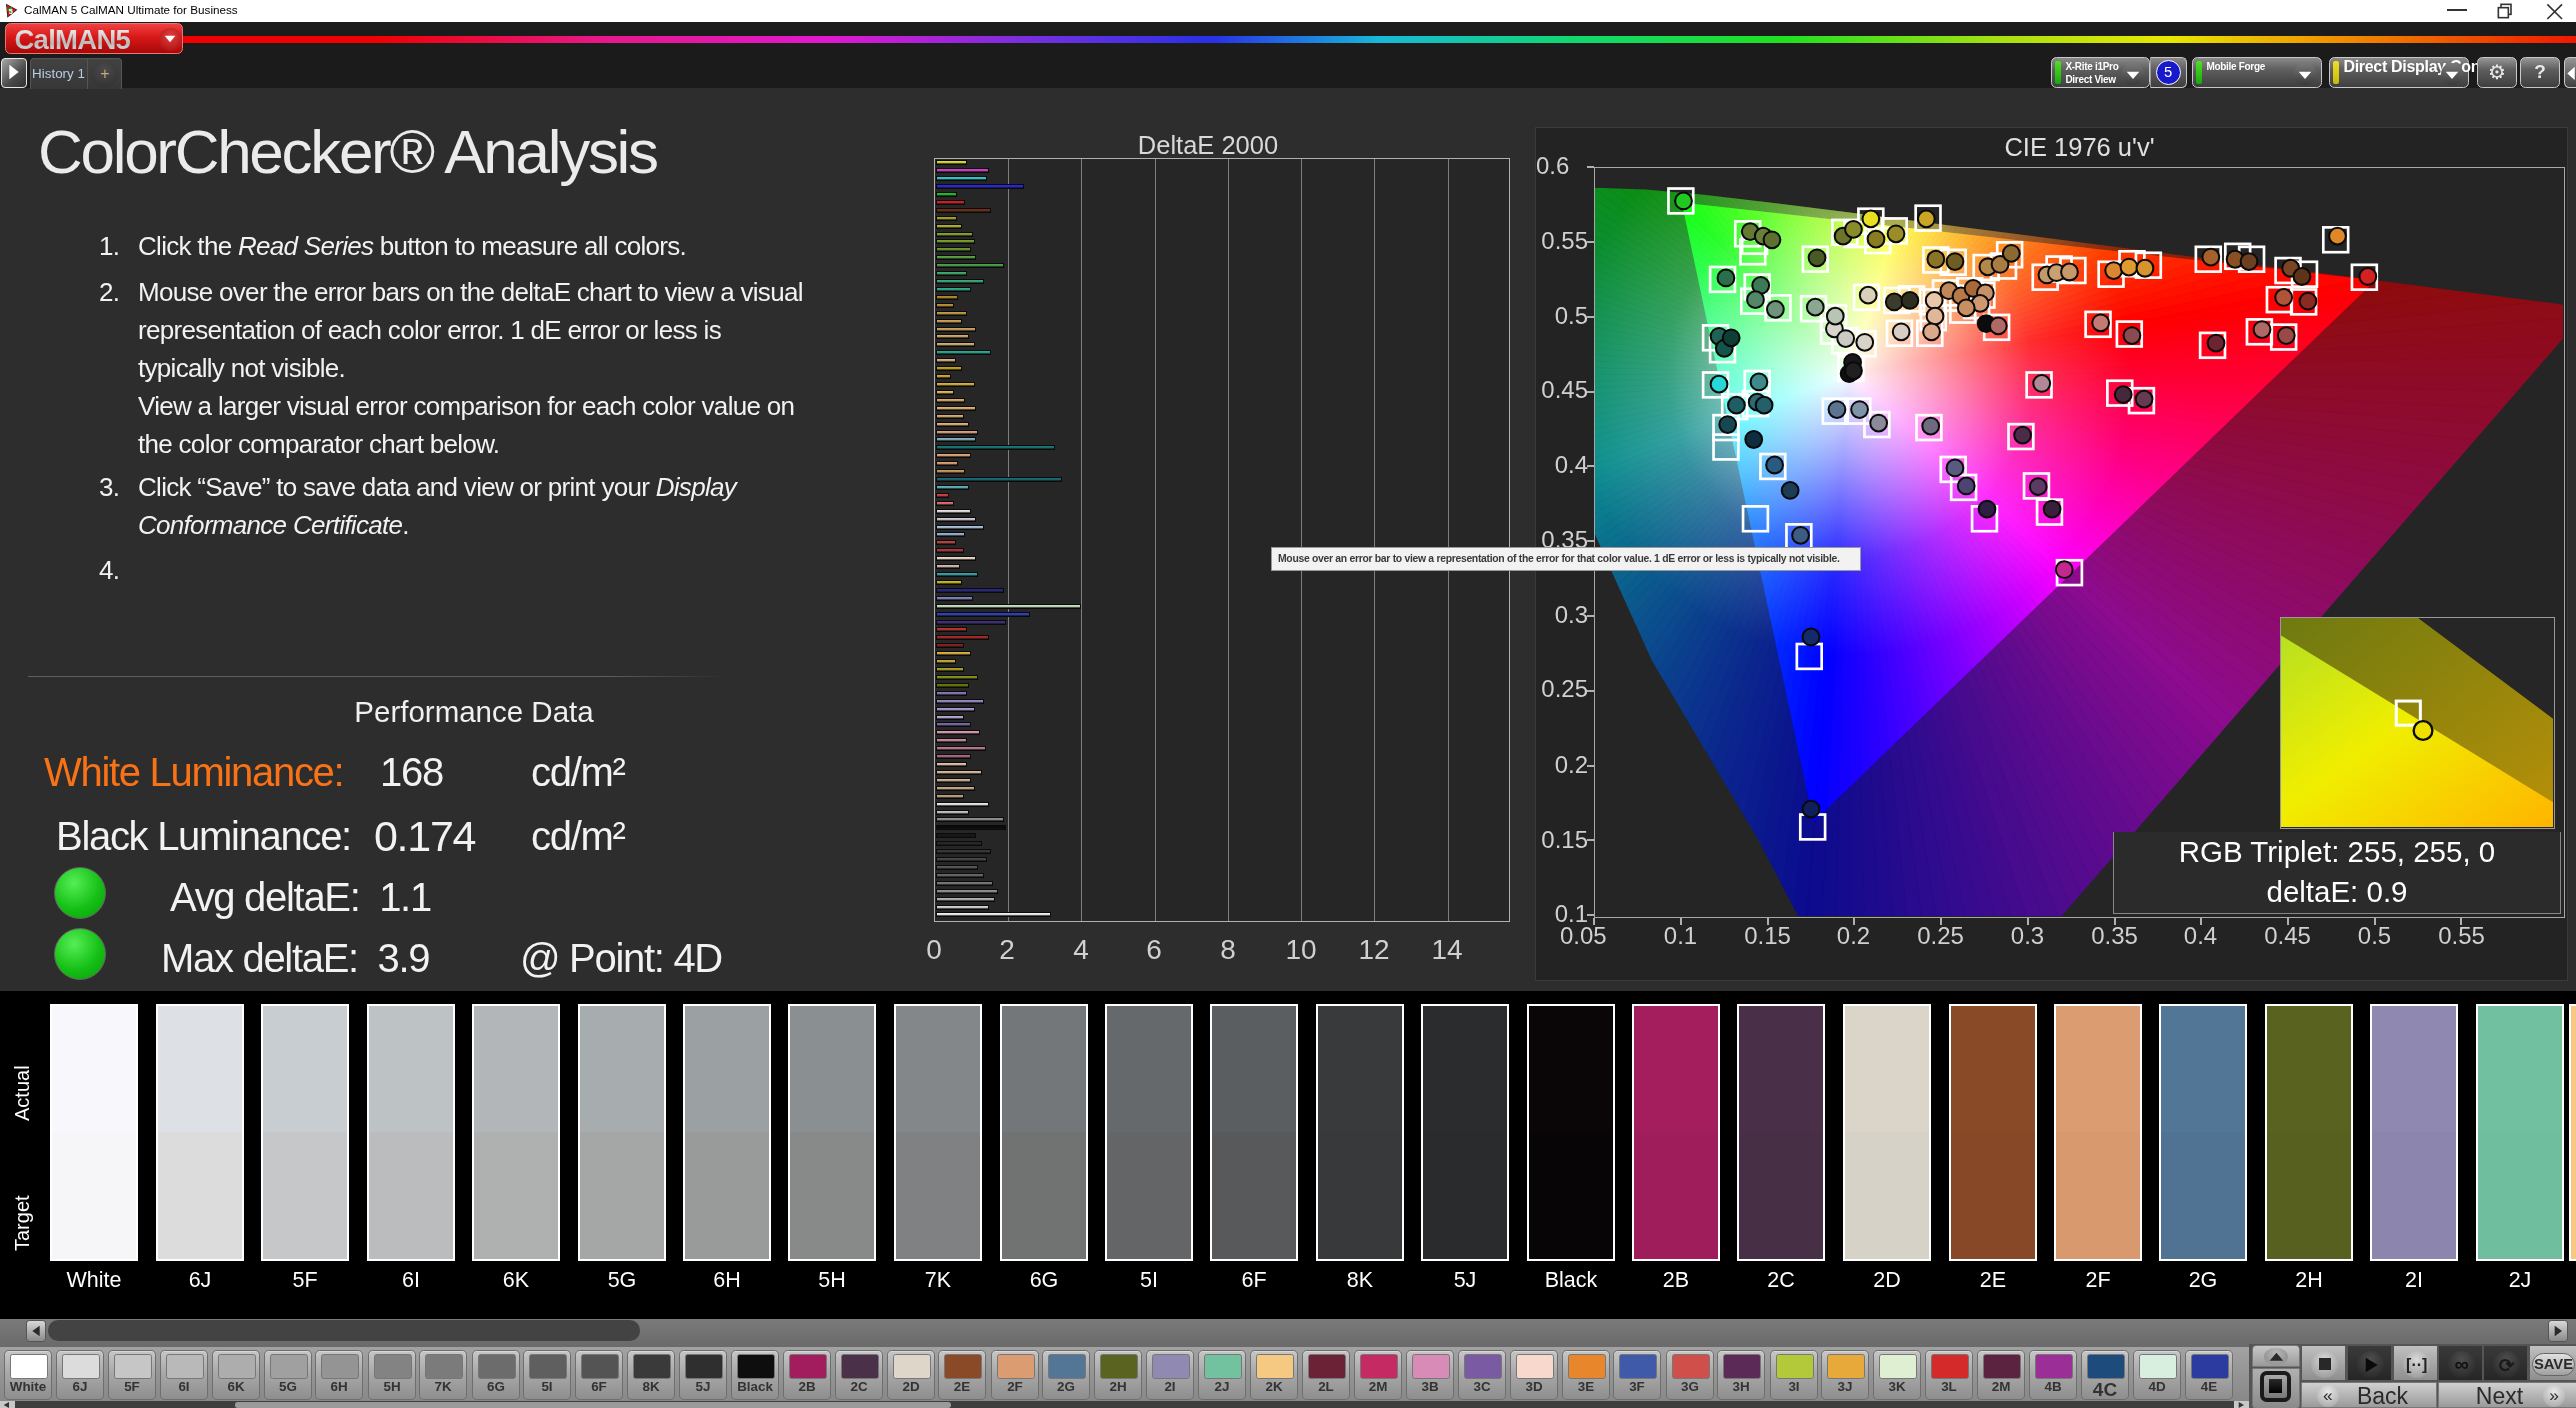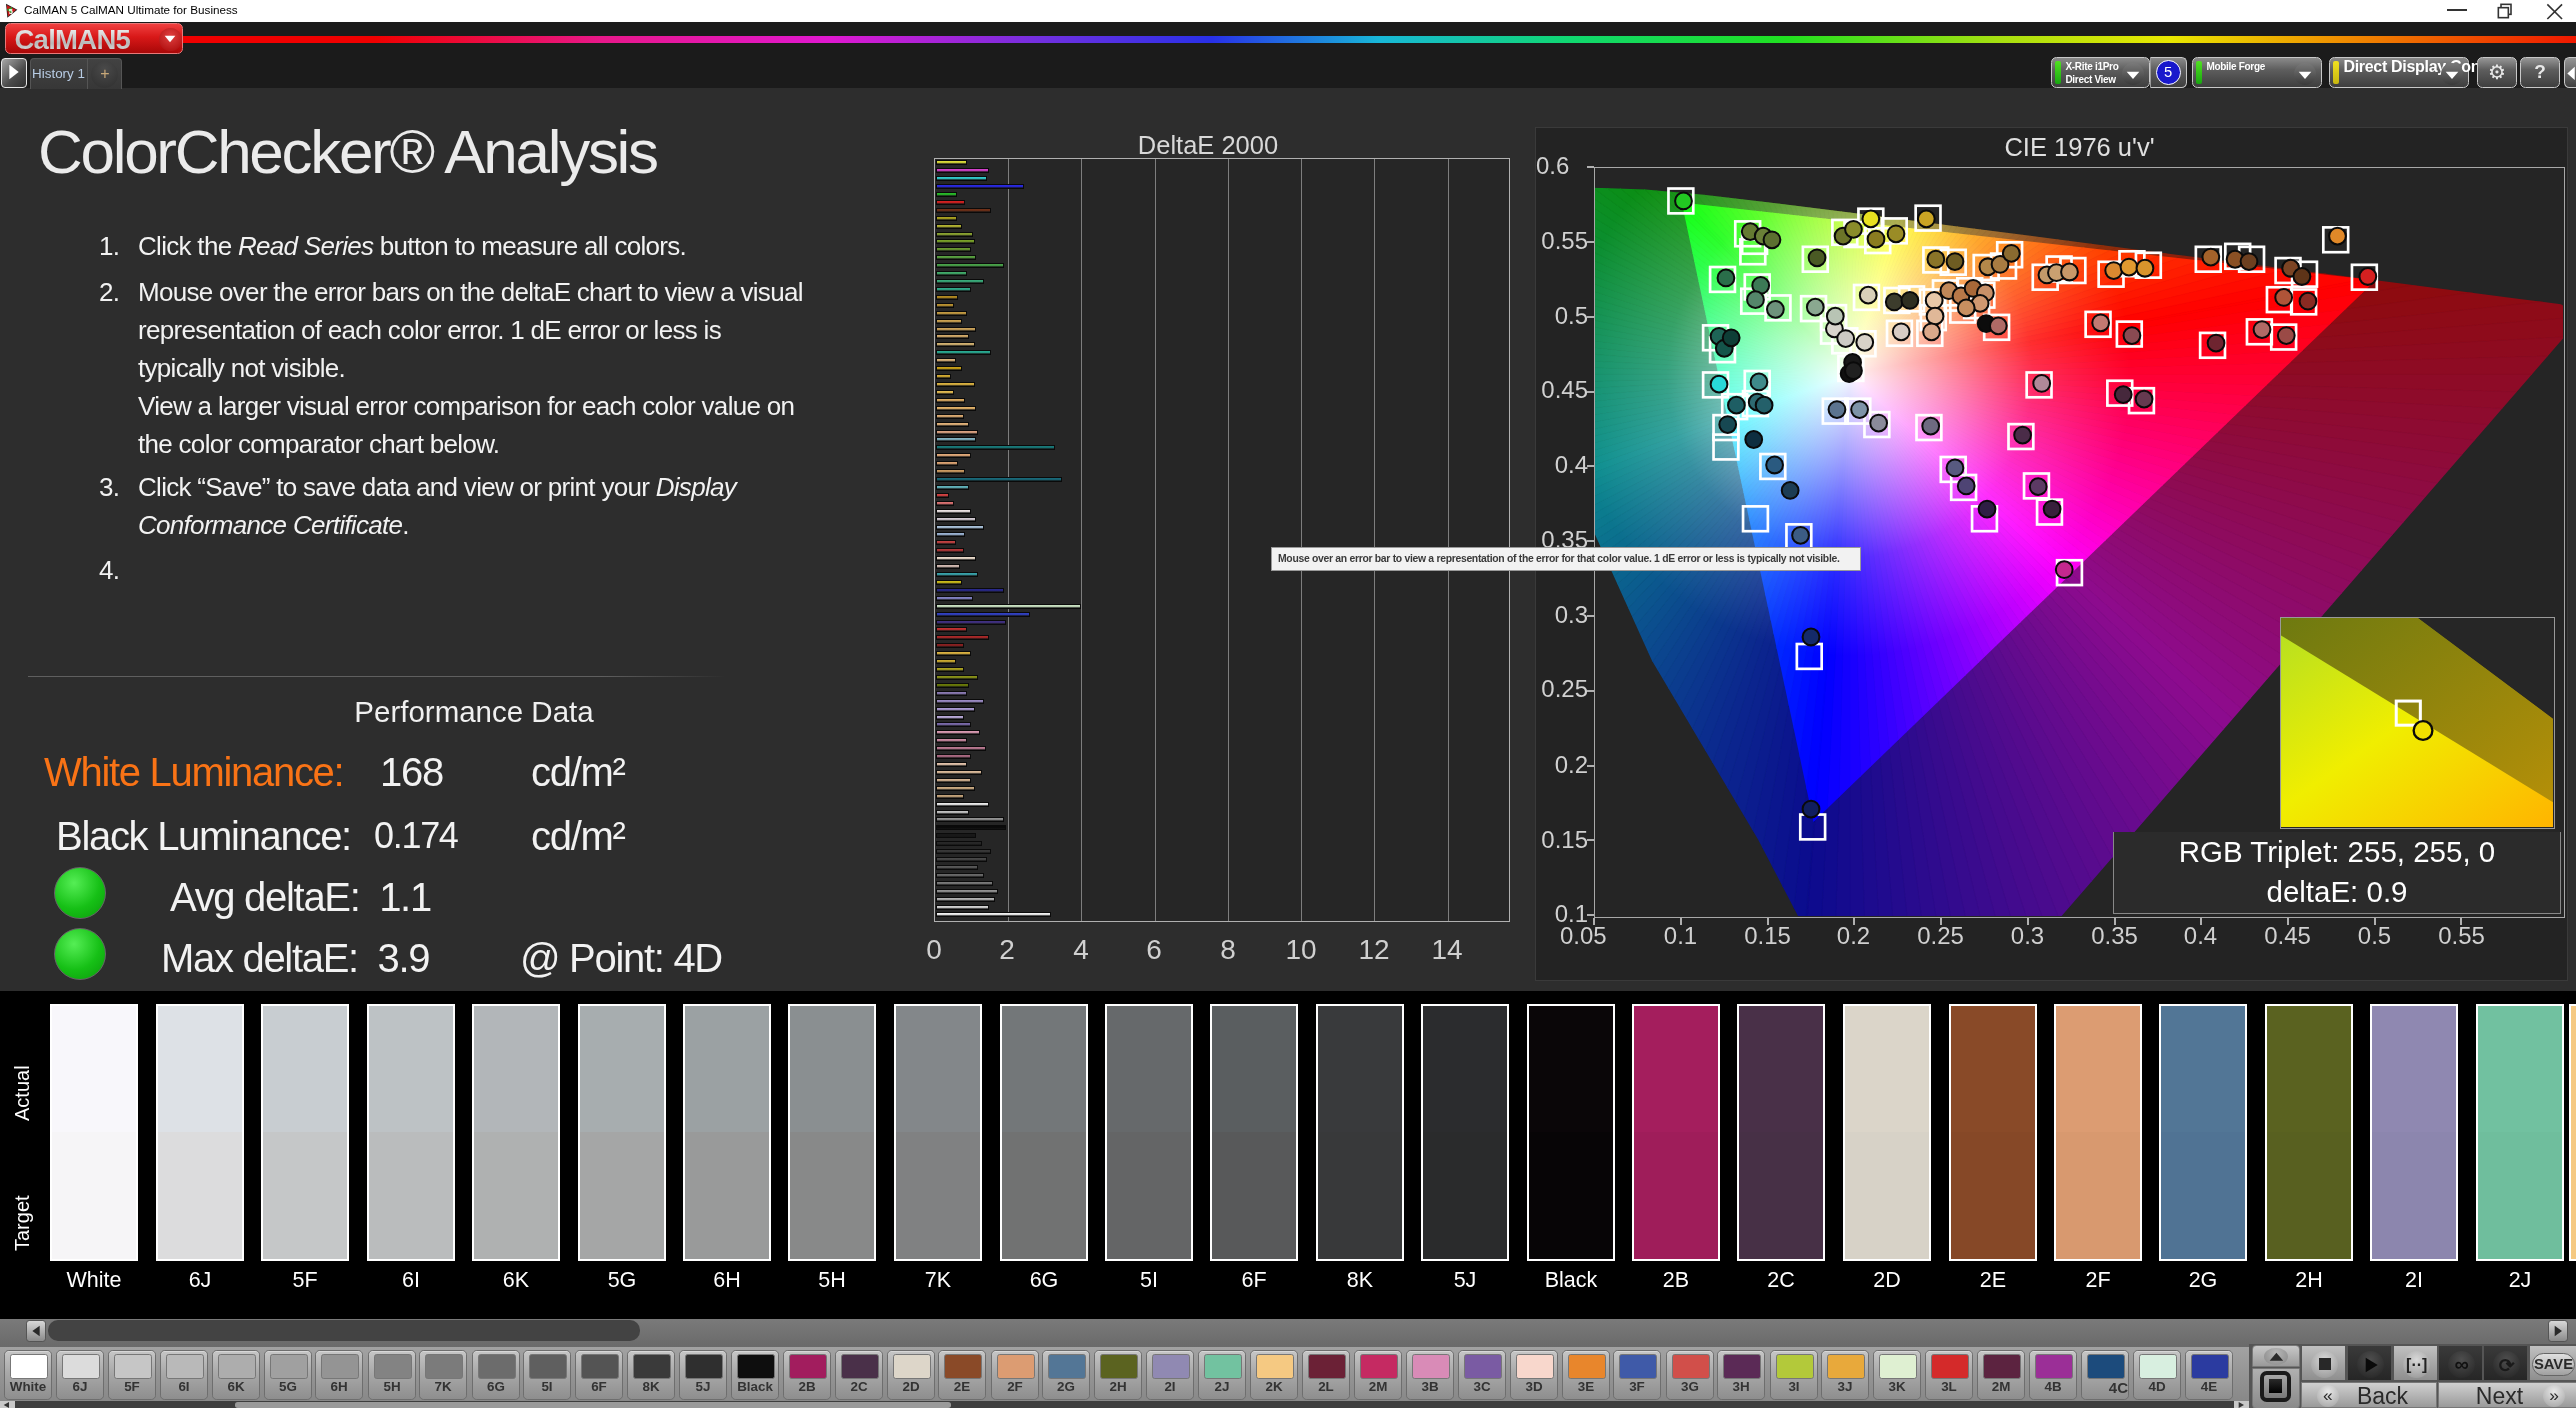--- a/index.html
+++ b/index.html
@@ -78,21 +78,21 @@
 <div class="abs" style="left:138px;top:184px;font-size:26px;color:#f2f2f2;line-height:38px;letter-spacing:-0.7px">Mouse over the error bars on the deltaE chart to view a visual<br>representation of each color error. 1 dE error or less is<br>typically not visible.<br>View a larger visual error comparison for each color value on<br>the color comparator chart below.</div>
 <div class="abs" style="left:99px;top:379px;width:20px;text-align:right;font-size:26px;color:#f2f2f2;line-height:38px;letter-spacing:-0.7px">3.</div>
 <div class="abs" style="left:138px;top:379px;font-size:26px;color:#f2f2f2;line-height:38px;letter-spacing:-0.7px">Click “Save” to save data and view or print your <i>Display</i><br><i>Conformance Certificate</i>.</div>
 <div class="abs" style="left:99px;top:462px;width:20px;text-align:right;font-size:26px;color:#f2f2f2;line-height:38px;letter-spacing:-0.7px">4.</div>
 <div class="abs" style="left:28px;top:587px;width:698px;height:1.3px;background:linear-gradient(90deg,#5f5f5f 0 82%,#2d2d2d)"></div>
 <div class="abs" style="left:28px;top:606px;width:892px;text-align:center;font-size:29.5px;color:#f0f0f0">Performance Data</div>
 <div class="abs" style="left:44px;top:663px;font-size:40px;color:#f97316;letter-spacing:-1.3px;line-height:40px">White Luminance:</div>
 <div class="abs" style="left:380px;top:663px;font-size:40px;color:#f2f2f2;letter-spacing:-1.3px;line-height:40px">168</div>
 <div class="abs" style="left:531px;top:663px;font-size:40px;color:#f2f2f2;letter-spacing:-1.3px;line-height:40px">cd/m²</div>
 <div class="abs" style="left:56px;top:727px;font-size:40px;color:#f2f2f2;letter-spacing:-1.3px;line-height:40px">Black Luminance:</div>
-<div class="abs" style="left:374px;top:727px;font-size:36px;color:#f2f2f2;letter-spacing:-1.3px;line-height:40px">0.174</div>
+<div class="abs" style="left:374px;top:727px;font-size:43px;color:#f2f2f2;letter-spacing:-1.3px;line-height:40px">0.174</div>
 <div class="abs" style="left:531px;top:727px;font-size:40px;color:#f2f2f2;letter-spacing:-1.3px;line-height:40px">cd/m²</div>
 <div class="abs" style="left:54px;top:778px;width:52px;height:52px;border-radius:50%;background:radial-gradient(circle at 38% 30%,#55ee55,#16c016 55%,#0a9a0a);border:1.3px solid #666"></div>
 <div class="abs" style="left:170px;top:788px;font-size:40px;color:#f2f2f2;letter-spacing:-1.3px;line-height:40px">Avg deltaE:&nbsp; 1.1</div>
 <div class="abs" style="left:54px;top:839px;width:52px;height:52px;border-radius:50%;background:radial-gradient(circle at 38% 30%,#55ee55,#16c016 55%,#0a9a0a);border:1.3px solid #666"></div>
 <div class="abs" style="left:161px;top:849px;font-size:40px;color:#f2f2f2;letter-spacing:-1.3px;line-height:40px">Max deltaE:&nbsp; 3.9</div>
 <div class="abs" style="left:520px;top:849px;font-size:40px;color:#f2f2f2;letter-spacing:-1.3px;line-height:40px">@ Point: 4D</div>
 </div>
 <div class="abs" style="left:1124px;top:131px;width:168px;text-align:center;font-size:25.5px;color:#d8d8d8">DeltaE 2000</div>
 <div class="abs" style="left:934px;top:158px;width:576px;height:764px;background:#262626;border:1.3px solid #b0b0b0">
 <div class="abs" style="left:73px;top:0;width:1.3px;height:100%;background:#7e7e7e"></div>
@@ -1193,21 +1193,21 @@
 <div style="position:absolute;left:1977px;top:1350px;width:48px;height:50px;border-radius:4.7px;background:linear-gradient(180deg,#c6c6c6,#a9a9a9 45%,#8e8e8e);border:0.7px solid #6e6e6e;box-shadow:inset 0 0.7px 0 #ddd">
     <div style="position:absolute;left:4.7px;top:3.4px;width:38px;height:25px;border-radius:2.7px;background:#5c2340;border:0.7px solid #777"></div>
     <div style="position:absolute;left:0;top:28px;width:100%;text-align:center;font-size:13.4px;font-weight:bold;color:#333">2M</div>
   </div>
 <div style="position:absolute;left:2029px;top:1350px;width:48px;height:50px;border-radius:4.7px;background:linear-gradient(180deg,#c6c6c6,#a9a9a9 45%,#8e8e8e);border:0.7px solid #6e6e6e;box-shadow:inset 0 0.7px 0 #ddd">
     <div style="position:absolute;left:4.7px;top:3.4px;width:38px;height:25px;border-radius:2.7px;background:#9b2f97;border:0.7px solid #777"></div>
     <div style="position:absolute;left:0;top:28px;width:100%;text-align:center;font-size:13.4px;font-weight:bold;color:#333">4B</div>
   </div>
 <div style="position:absolute;left:2081px;top:1350px;width:48px;height:50px;border-radius:4.7px;background:linear-gradient(180deg,#c6c6c6,#a9a9a9 45%,#8e8e8e);border:0.7px solid #6e6e6e;box-shadow:inset 0 0.7px 0 #ddd">
     <div style="position:absolute;left:4.7px;top:3.4px;width:38px;height:25px;border-radius:2.7px;background:#1c4b7c;border:0.7px solid #777"></div>
-    <div style="position:absolute;left:0;top:28px;width:100%;text-align:right;font-size:15px;font-weight:bold;color:#333">4C</div>
+    <div style="position:absolute;left:0;top:28px;width:100%;text-align:center;font-size:19px;font-weight:bold;color:#333">4C</div>
   </div>
 <div style="position:absolute;left:2133px;top:1350px;width:48px;height:50px;border-radius:4.7px;background:linear-gradient(180deg,#c6c6c6,#a9a9a9 45%,#8e8e8e);border:0.7px solid #6e6e6e;box-shadow:inset 0 0.7px 0 #ddd">
     <div style="position:absolute;left:4.7px;top:3.4px;width:38px;height:25px;border-radius:2.7px;background:#d8efe0;border:0.7px solid #777"></div>
     <div style="position:absolute;left:0;top:28px;width:100%;text-align:center;font-size:13.4px;font-weight:bold;color:#333">4D</div>
   </div>
 <div style="position:absolute;left:2185px;top:1350px;width:48px;height:50px;border-radius:4.7px;background:linear-gradient(180deg,#c6c6c6,#a9a9a9 45%,#8e8e8e);border:0.7px solid #6e6e6e;box-shadow:inset 0 0.7px 0 #ddd">
     <div style="position:absolute;left:4.7px;top:3.4px;width:38px;height:25px;border-radius:2.7px;background:#2b3ba0;border:0.7px solid #777"></div>
     <div style="position:absolute;left:0;top:28px;width:100%;text-align:center;font-size:13.4px;font-weight:bold;color:#333">4E</div>
   </div>
 <div class="abs" style="left:0;top:1401px;width:2249px;height:7.4px;background:#3e3e3e">

